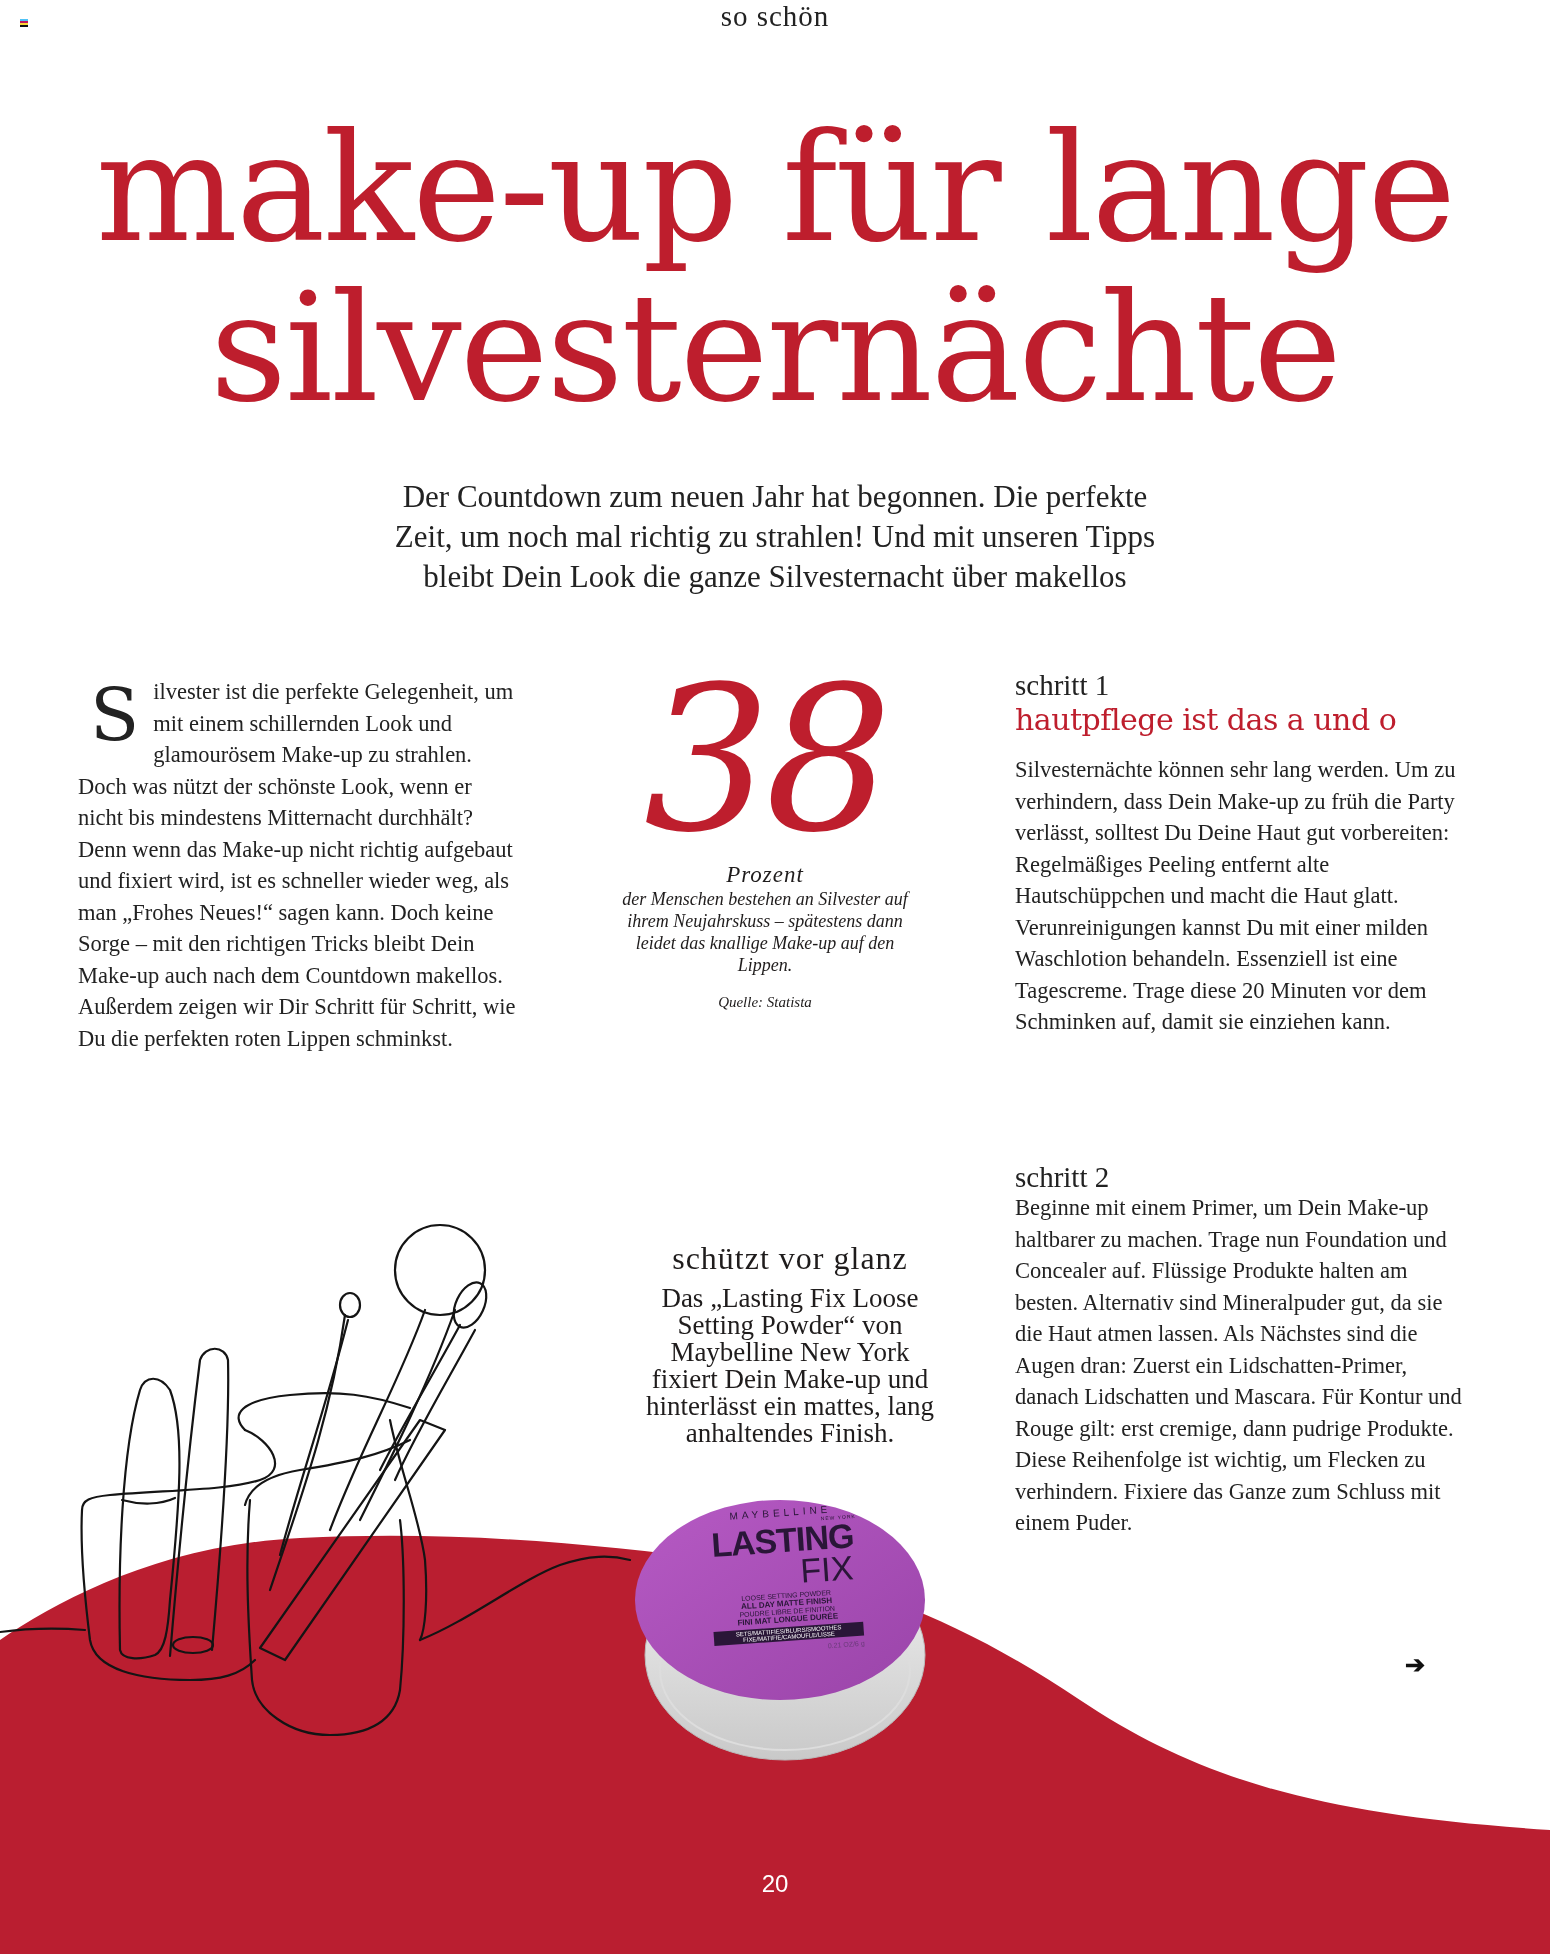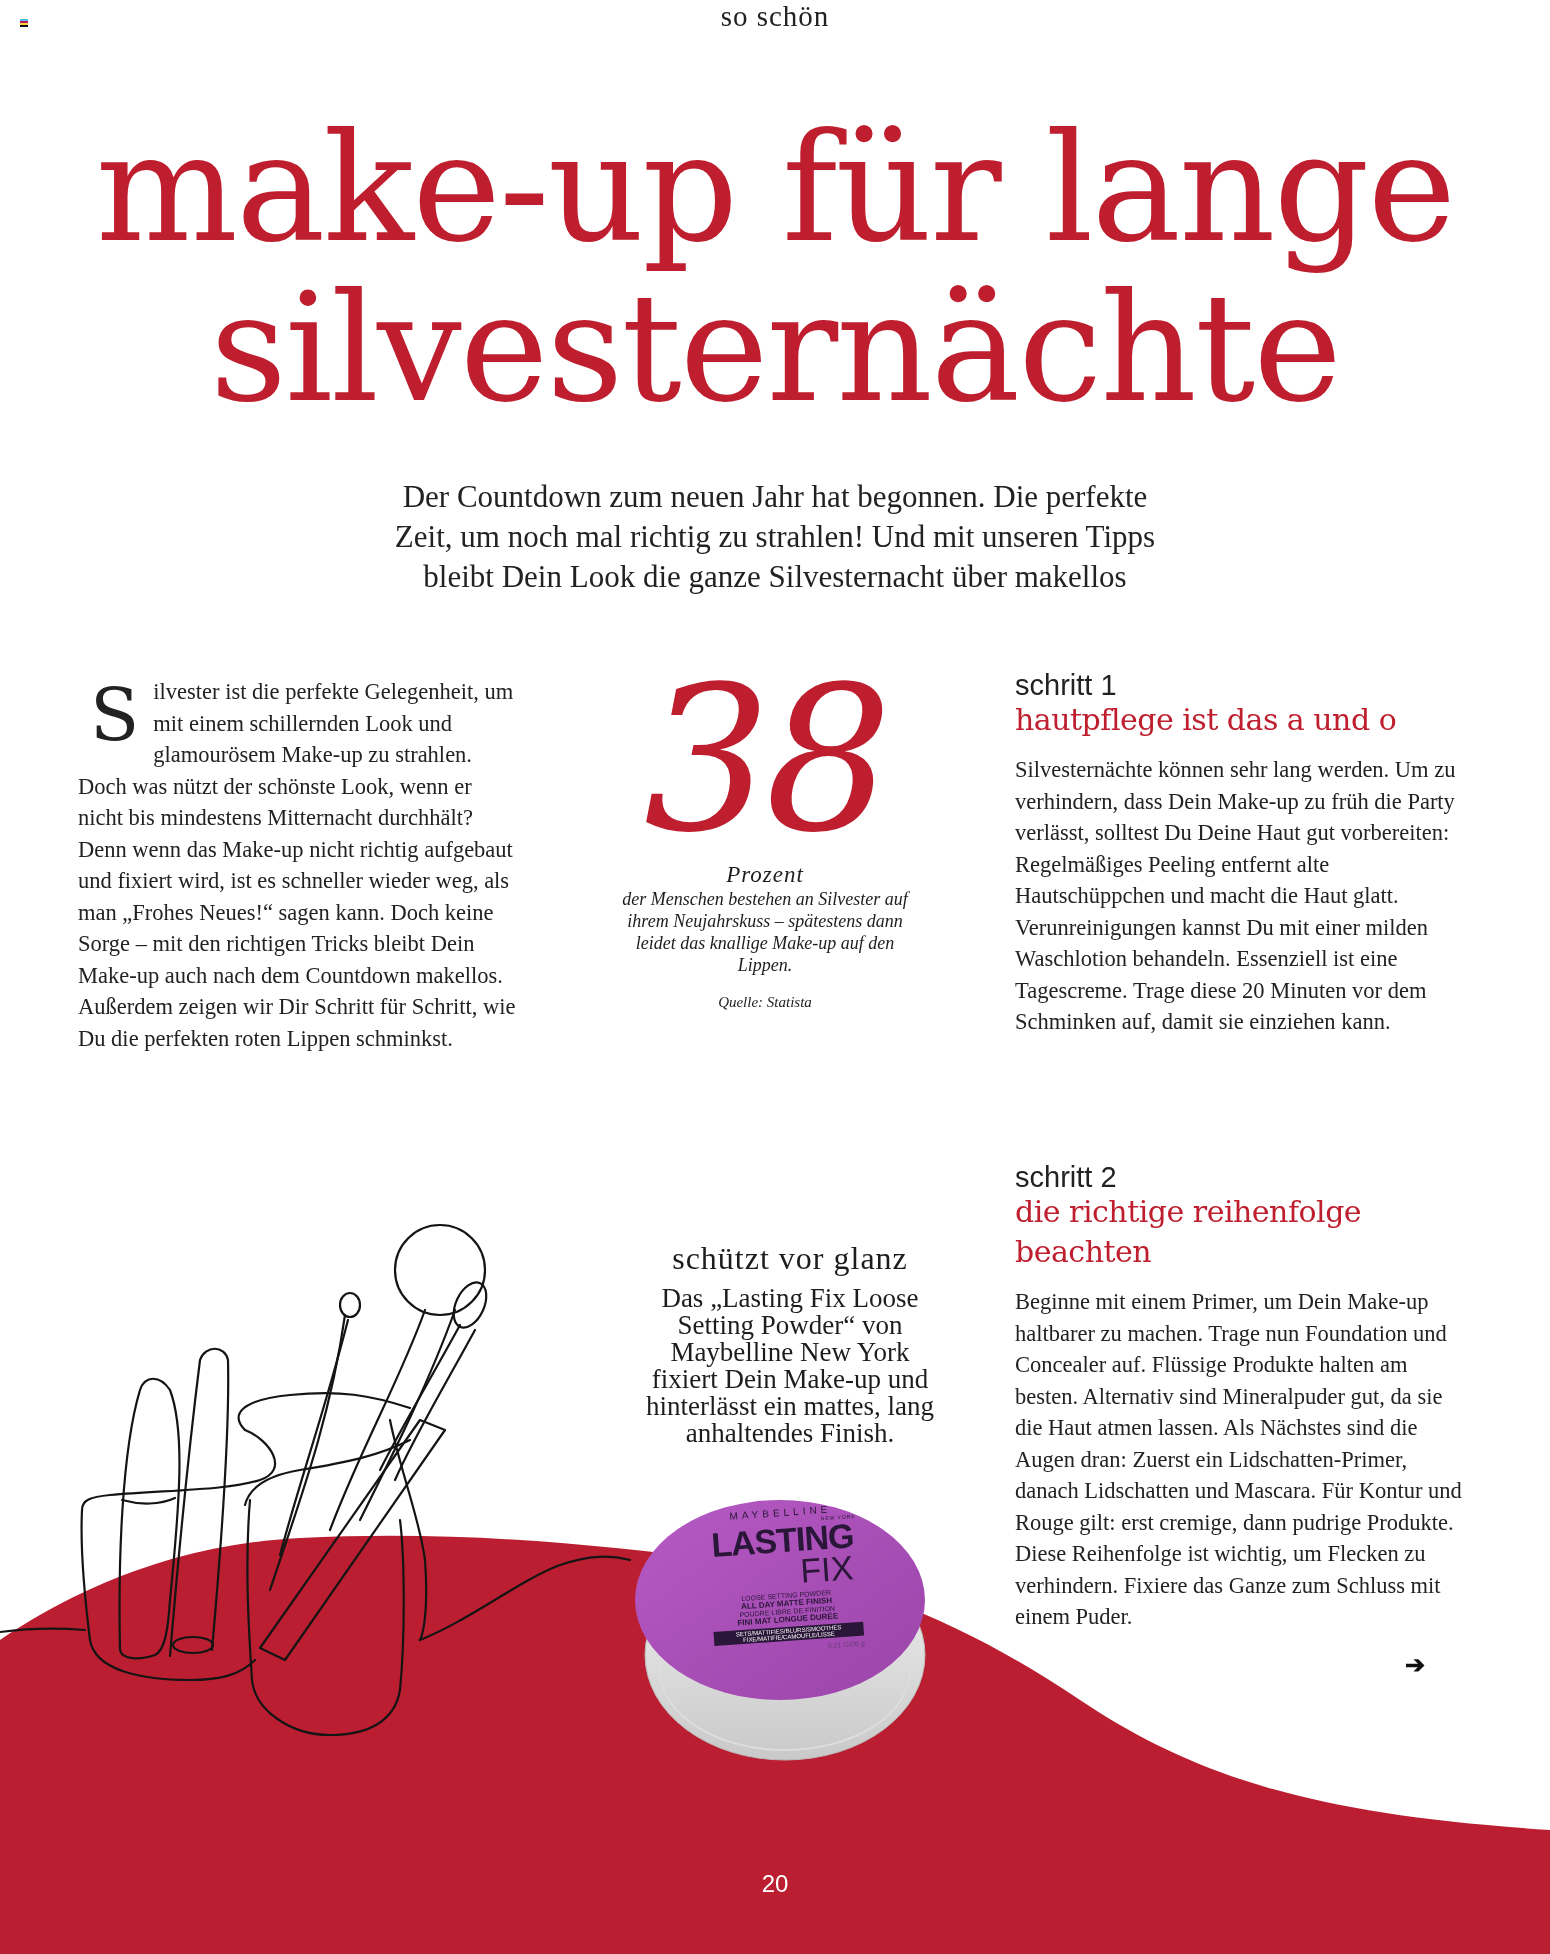--- a/index.html
+++ b/index.html
@@ -43,21 +43,21 @@
   .stat { left:620px; width:290px; top:660px; text-align:center;font-style:italic; }
   .stat-number {
     font-family:"DejaVu Serif", serif; color:#BE1E2D; font-size:200px; line-height:200px;
     letter-spacing:-6px; display:block;
   }
   .stat-unit { display:block; font-family:"Liberation Serif", serif; font-size:23px; letter-spacing:1px; margin-top:2px; }
   .stat-desc { display:block; font-family:"Liberation Serif", serif; font-size:18px; line-height:22px; }
   .stat-source { display:block; font-family:"Liberation Serif", serif; font-size:15px; margin-top:18px; }
 
   .step { left:1015px; width:450px; }
-  .step-label { font-family:Liberation Sans, sans-serif; font-size:29px; line-height:30px; color:#222; display:block; }
+  .step-label { font-family:Liberation Serif, serif; font-size:29px; line-height:30px; color:#222; display:block; }
   .step-title { font-family:"DejaVu Serif", serif; font-size:30px; line-height:40px; color:#BE1E2D; display:block; margin-bottom:14px; letter-spacing:-0.5px; }
   .step1 { top:670px; }
   .step2 { top:1114px;margin-top:48px; }
 
   .product-caption { left:640px; width:300px; top:1240px; text-align:center; }
   .product-caption .cap-title { display:block; font-family:"Liberation Serif", serif; font-size:32px; letter-spacing:1px; margin-bottom:8px; }
   .product-caption .cap-text { display:block; font-family:"Liberation Serif", serif; font-size:27px; line-height:27px; }
 
   .arrow { left:1405px; top:1650px; font-size:24px; font-weight:bold; color:#111; }
 
@@ -141,21 +141,20 @@
 </div>
 
 <div class="abs step step1">
   <span class="step-label">schritt 1</span>
   <span class="step-title">hautpflege ist das a und o</span>
   <div class="body-text">Silvesternächte können sehr lang werden. Um zu verhindern, dass Dein Make-up zu früh die Party verlässt, solltest Du Deine Haut gut vorbereiten: Regelmäßiges Peeling entfernt alte Hautschüppchen und macht die Haut glatt. Verunreinigungen kannst Du mit einer milden Waschlotion behandeln. Essenziell ist eine Tagescreme. Trage diese 20 Minuten vor dem Schminken auf, damit sie einziehen kann.</div>
 </div>
 
 <div class="abs step step2">
   <span class="step-label">schritt 2</span>
-  <span class="step-title">die richtige reihenfolge beachten</span>
   <div class="body-text">Beginne mit einem Primer, um Dein Make-up haltbarer zu machen. Trage nun Foundation und Concealer auf. Flüssige Produkte halten am besten. Alternativ sind Mineralpuder gut, da sie die Haut atmen lassen. Als Nächstes sind die Augen dran: Zuerst ein Lidschatten-Primer, danach Lidschatten und Mascara. Für Kontur und Rouge gilt: erst cremige, dann pudrige Produkte. Diese Reihenfolge ist wichtig, um Flecken zu verhindern. Fixiere das Ganze zum Schluss mit einem Puder.</div>
 </div>
 
 <div class="abs product-caption">
   <span class="cap-title">schützt vor glanz</span>
   <span class="cap-text">Das „Lasting Fix Loose Setting Powder“ von Maybelline New York fixiert Dein Make-up und hinterlässt ein mattes, lang anhaltendes Finish.</span>
 </div>
 
 <div class="abs" style="left:625px;top:1495px;width:310px;height:280px;">
   <svg width="310" height="280" viewBox="0 0 310 280" style="position:absolute;left:0;top:0;">

